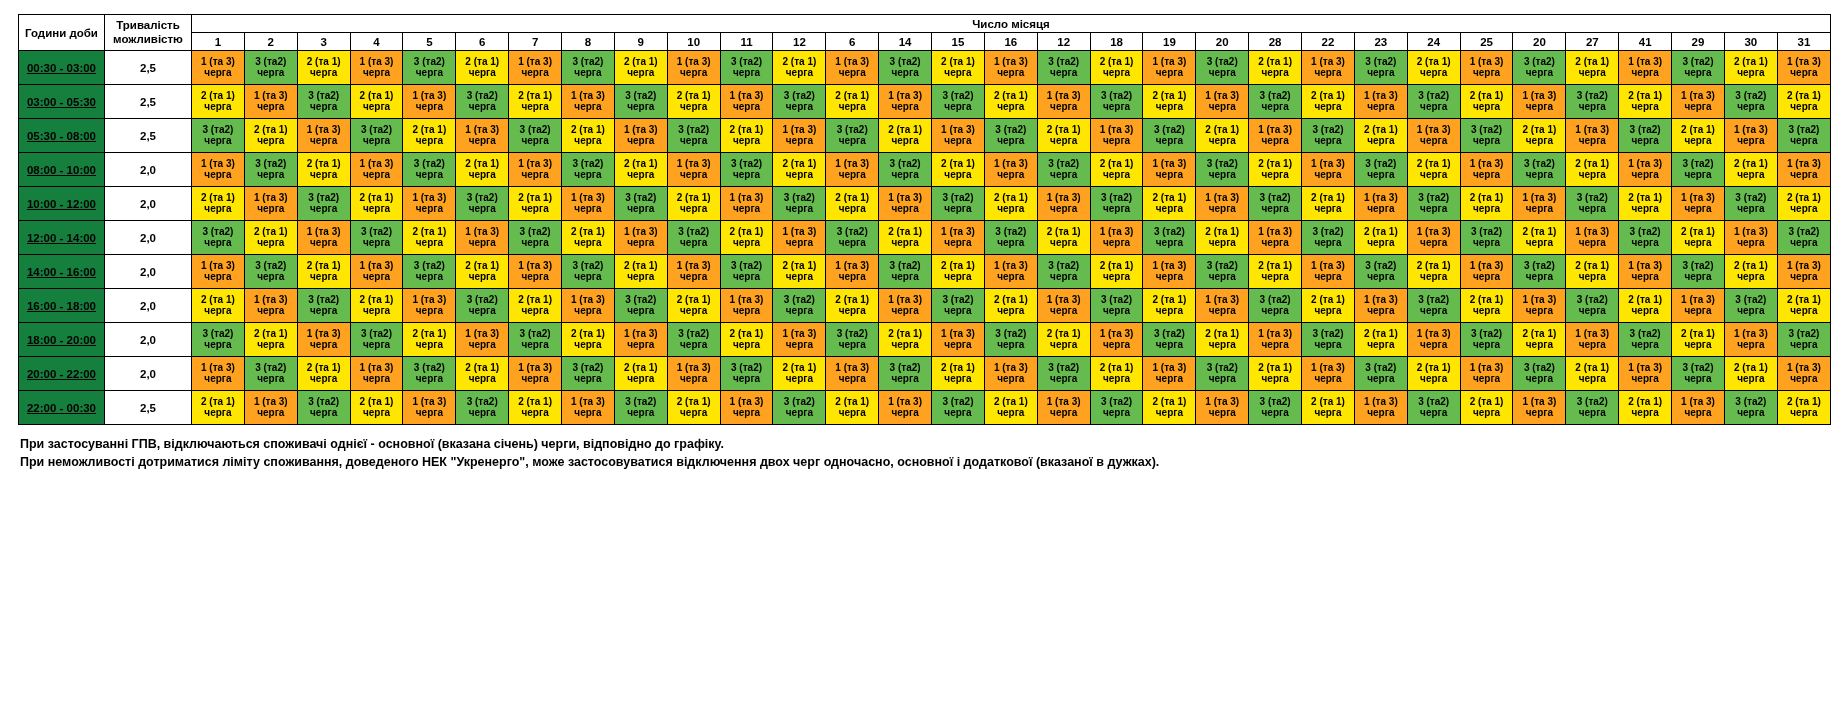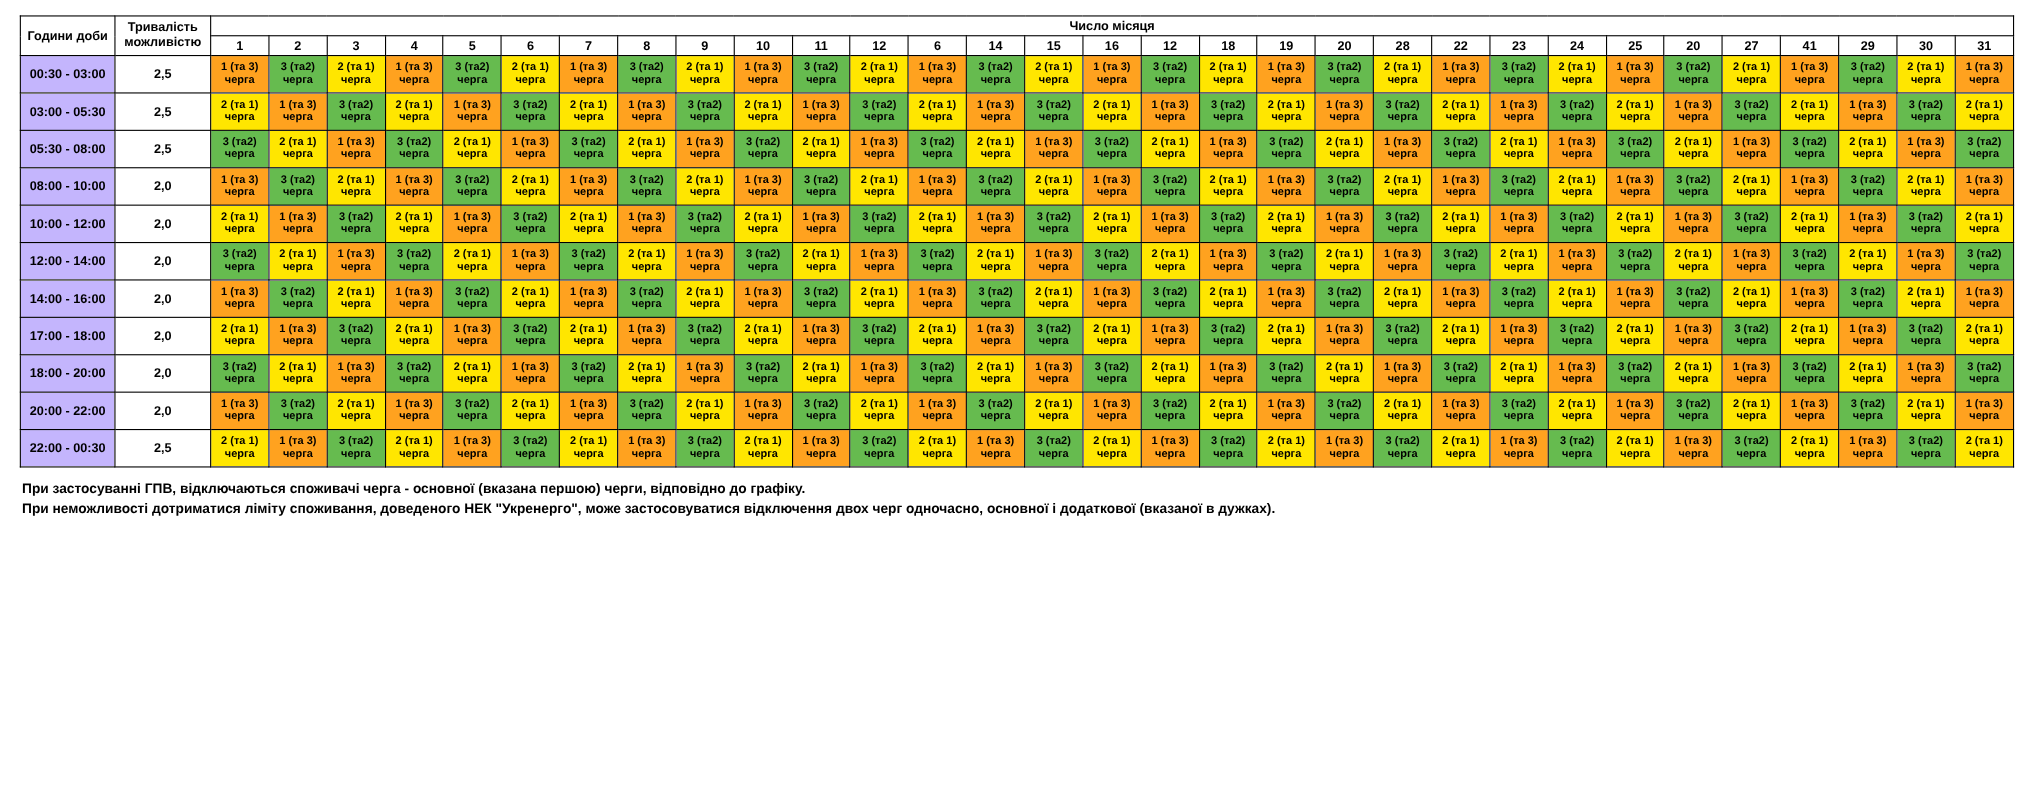--- a/index.html
+++ b/index.html
@@ -62,22 +62,23 @@
   }
   th.day-head {
     font-size: 11.5px;
     font-weight: bold;
     height: 17px;
     background: #ffffff;
   }
   td.hours-cell {
     font-size: 11.5px;
     font-weight: bold;
-    background: #c4b5fd;
+    background: #15803d;
     height: 33px;
+    text-decoration: underline;
   }
   td.dur-cell {
     font-size: 11.5px;
     font-weight: bold;
     background: #ffffff;
   }
   td.q {
     font-size: 10px;
     font-weight: bold;
     line-height: 1.08;
@@ -1035,21 +1036,21 @@
           <td class="q" style="background: rgb(255, 230, 0);">
             <span class="l1">2 (та 1)</span>
             <span class="l2">черга</span>
           </td>
           <td class="q" style="background: rgb(255, 162, 31);">
             <span class="l1">1 (та 3)</span>
             <span class="l2">черга</span>
           </td>
         </tr>
         <tr>
-          <td class="hours-cell">17:00 - 18:00</td>
+          <td class="hours-cell">16:00 - 18:00</td>
           <td class="dur-cell">2,0</td>
           <td class="q" style="background: rgb(255, 230, 0);">
             <span class="l1">2 (та 1)</span>
             <span class="l2">черга</span>
           </td>
           <td class="q" style="background: rgb(255, 162, 31);">
             <span class="l1">1 (та 3)</span>
             <span class="l2">черга</span>
           </td>
           <td class="q" style="background: rgb(102, 187, 79);">
@@ -1550,17 +1551,17 @@
           </td>
           <td class="q" style="background: rgb(255, 230, 0);">
             <span class="l1">2 (та 1)</span>
             <span class="l2">черга</span>
           </td>
         </tr>
       </tbody>
   </table>
 
   <div class="notes">
-    <div>При застосуванні ГПВ, відключаються споживачі черга - основної (вказана першою) черги, відповідно до графіку.</div>
+    <div>При застосуванні ГПВ, відключаються споживачі однієї - основної (вказана січень) черги, відповідно до графіку.</div>
     <div>При неможливості дотриматися ліміту споживання, доведеного НЕК "Укренерго", може застосовуватися відключення двох черг одночасно, основної і додаткової (вказаної в дужках).</div>
   </div>
 
 </div>
 
 </body></html>

